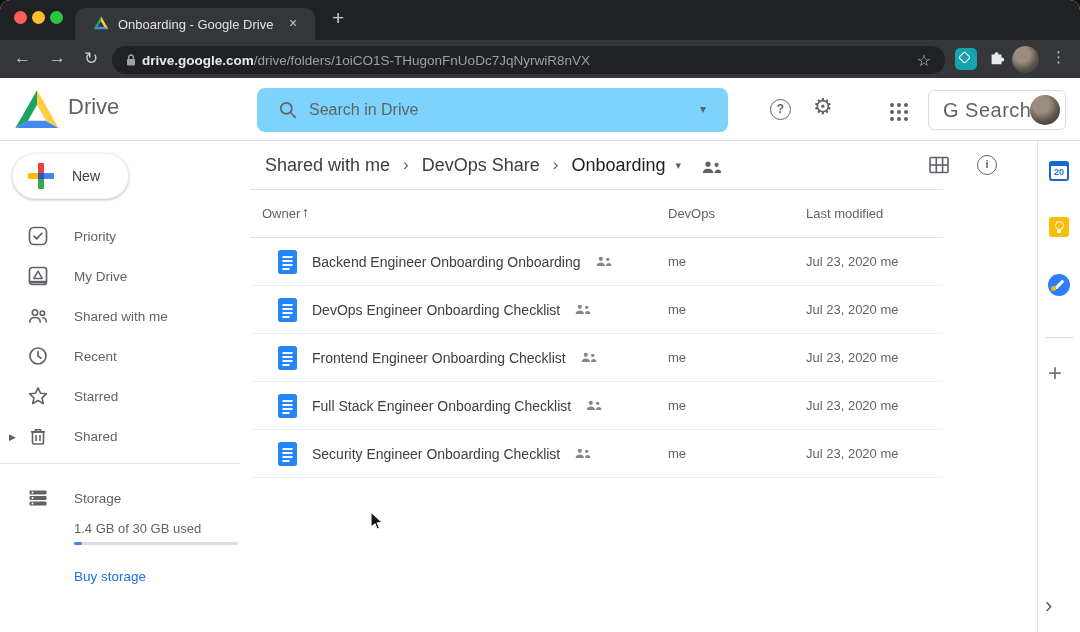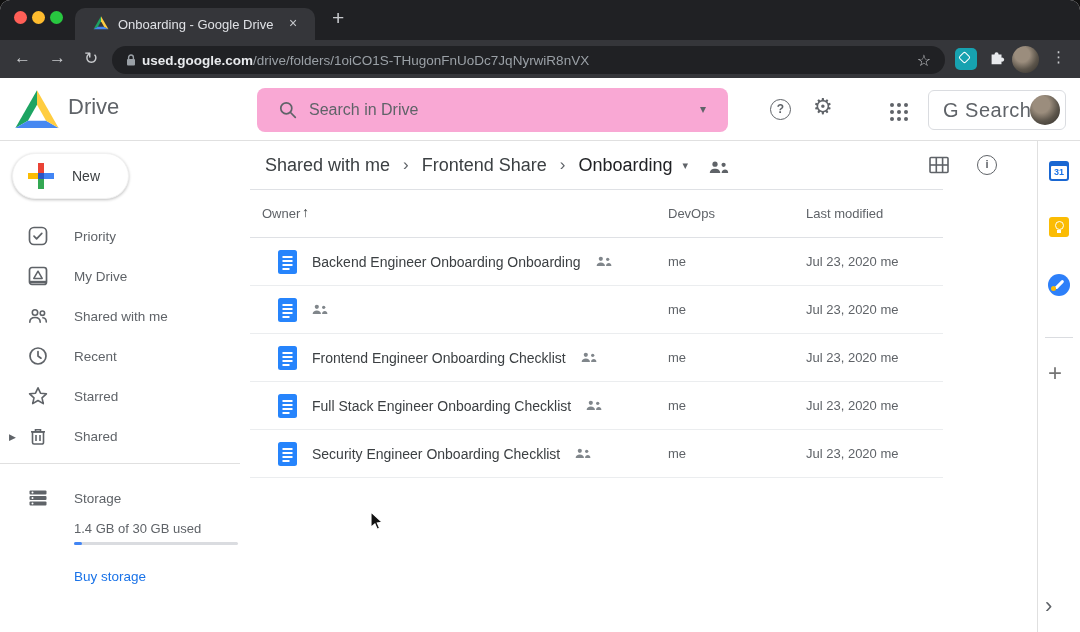--- a/index.html
+++ b/index.html
@@ -29,21 +29,21 @@
   .diamond { left:5px; top:5px; width:9px; height:9px; border:1.6px solid #fff; transform:rotate(45deg); border-radius:2px; }
   #ext-puzzle { left:988px; top:9px; }
   #browser-avatar { left:1012px; top:6px; width:27px; height:27px; border-radius:50%;
     background:radial-gradient(circle at 38% 32%, #9b8d7d 0 30%, #5c554b 60%, #2e2c28 100%); }
   #browser-menu { left:1051px; top:8px; font-size:15px; color:#c8cacd; letter-spacing:0; }
 
   
   #drive-header { left:0; top:78px; width:1080px; height:63px; background:#fff; border-bottom:1px solid #e0e0e0; }
   #drive-logo { left:14px; top:11px; }
   #drive-name { left:68px; top:16px; font-size:22px; color:#5f6368; }
-  #searchbar { left:257px; top:10px; width:471px; height:44px; background:#f9a8d4; border-radius:8px; }
+  #searchbar { left:257px; top:10px; width:471px; height:44px; background:#7dd3fc; border-radius:8px; }
   #search-input { position:absolute; left:52px; top:0; width:360px; height:44px; border:0; outline:0; background:transparent;
     font-family:"Liberation Sans",sans-serif; font-size:16px; color:#202124; }
   #search-input::placeholder { color:#5f6368; opacity:1; }
   #search-caret { right:22px; top:14px; font-size:12px; color:#5f6368; }
   .hdr-ic { top:21px; color:#5f6368; }
   #help-btn { left:770px; width:21px; height:21px; border:1.6px solid #5f6368; border-radius:50%;
     font-size:12px; font-weight:bold; text-align:center; line-height:18px; }
   #gear-btn { left:813px; top:16px; font-size:22px; }
   #apps-grid { left:890px; top:25px; width:4px; height:4px; border-radius:50%; background:#5f6368;
     box-shadow:7px 0 #5f6368, 14px 0 #5f6368, 0 7px #5f6368, 7px 7px #5f6368, 14px 7px #5f6368,
@@ -140,21 +140,21 @@
     <span class="navbtn abs" style="left:14px">←</span>
     <span class="navbtn abs" style="left:49px">→</span>
     <span class="navbtn abs" style="left:84px">↻</span>
     <div id="omnibox" class="abs">
       <span class="abs" style="left:14px;top:8px">
         <svg width="10" height="13" viewBox="0 0 10 13">
           <path d="M2.6 5V3.4a2.4 2.4 0 0 1 4.8 0V5" fill="none" stroke="#9aa0a6" stroke-width="1.4"></path>
           <rect x="1" y="5" width="8" height="6.5" rx="1" fill="#9aa0a6"></rect>
         </svg>
       </span>
-      <span id="url-text" class="abs"><span class="domain">used.google.com</span><span class="path">/drive/folders/1oiCO1S-THugonFnUoDc7JqNyrwiR8nVX</span></span>
+      <span id="url-text" class="abs"><span class="domain">drive.google.com</span><span class="path">/drive/folders/1oiCO1S-THugonFnUoDc7JqNyrwiR8nVX</span></span>
       <span id="omni-star" class="abs">☆</span>
     </div>
     <div id="ext-golinks" class="abs">
       <span class="diamond abs"></span>
     </div>
     <span id="ext-puzzle" class="abs">
       <svg width="18" height="18" viewBox="0 0 20 20">
         <path d="M4 8h3.2a2.3 2.3 0 1 1 4.6 0H15v3.6a2.3 2.3 0 1 1 0 4.4V19H4z" fill="#e8eaed" transform="translate(0,-2)"></path>
       </svg>
     </span>
@@ -283,21 +283,21 @@
       <div id="storage-fill" style="width: 4.7%;"></div>
     </div>
     <a id="buy-storage" class="abs">Buy storage</a>
   </div>
 
   <div id="main" class="abs">
     <div id="crumb-row" class="abs">
       <div id="crumbs">
         <span class="crumb">Shared with me</span>
         <span class="crumb-sep">›</span>
-        <span class="crumb">Frontend Share</span>
+        <span class="crumb">DevOps Share</span>
         <span class="crumb-sep">›</span>
         <span class="crumb current">Onboarding</span>
         <span id="crumb-caret">▾</span>
         <span id="crumb-people">
           <svg width="20" height="13" viewBox="0 0 20 13" fill="#5f6368">
               <circle cx="6" cy="3.2" r="2.6"></circle>
               <path d="M.8 12c0-2.8 2.3-4.3 5.2-4.3s5.2 1.5 5.2 4.3z"></path>
               <circle cx="14.6" cy="3.8" r="2.1"></circle>
               <path d="M12.6 12c0-2.3 1.6-3.5 3.5-3.5 1.6 0 3.1 1 3.1 3.5z"></path>
             </svg>
@@ -351,20 +351,21 @@
       <span class="row-name">
           <span>
             <svg width="19" height="24" viewBox="0 0 19 24">
               <rect width="19" height="24" rx="2.5" fill="#2684fc"></rect>
               <rect x="4.5" y="6" width="10" height="2" fill="#fff"></rect>
               <rect x="4.5" y="10" width="10" height="2" fill="#fff"></rect>
               <rect x="4.5" y="14" width="10" height="2" fill="#fff"></rect>
               <rect x="4.5" y="18" width="7" height="2" fill="#fff"></rect>
             </svg>
           </span>
+          <span class="fname">DevOps Engineer Onboarding Checklist</span>
           <span>
             <svg width="16" height="11" viewBox="0 0 20 13" fill="#80868b">
               <circle cx="6" cy="3.2" r="2.6"></circle>
               <path d="M.8 12c0-2.8 2.3-4.3 5.2-4.3s5.2 1.5 5.2 4.3z"></path>
               <circle cx="14.6" cy="3.8" r="2.1"></circle>
               <path d="M12.6 12c0-2.3 1.6-3.5 3.5-3.5 1.6 0 3.1 1 3.1 3.5z"></path>
             </svg>
           </span>
         </span>
       <span class="cell owner">me</span>
@@ -439,21 +440,21 @@
             </svg>
           </span>
         </span>
       <span class="cell owner">me</span>
       <span class="cell modified">Jul 23, 2020 me</span>
     </div>
   </div>
 
   <div id="rail" class="abs">
     <div id="cal-icon" class="rail-ic abs">
-      <div id="cal-inner" class="abs">31</div>
+      <div id="cal-inner" class="abs">20</div>
     </div>
     <div id="keep-icon" class="rail-ic abs">
       <span id="keep-bulb" class="abs"></span>
       <span id="keep-base" class="abs"></span>
     </div>
     <div id="tasks-icon" class="rail-ic abs" style="left:10px">
       <span id="tasks-check" class="abs"></span>
       <span id="tasks-dot" class="abs"></span>
     </div>
     <div id="rail-divider" class="abs"></div>

